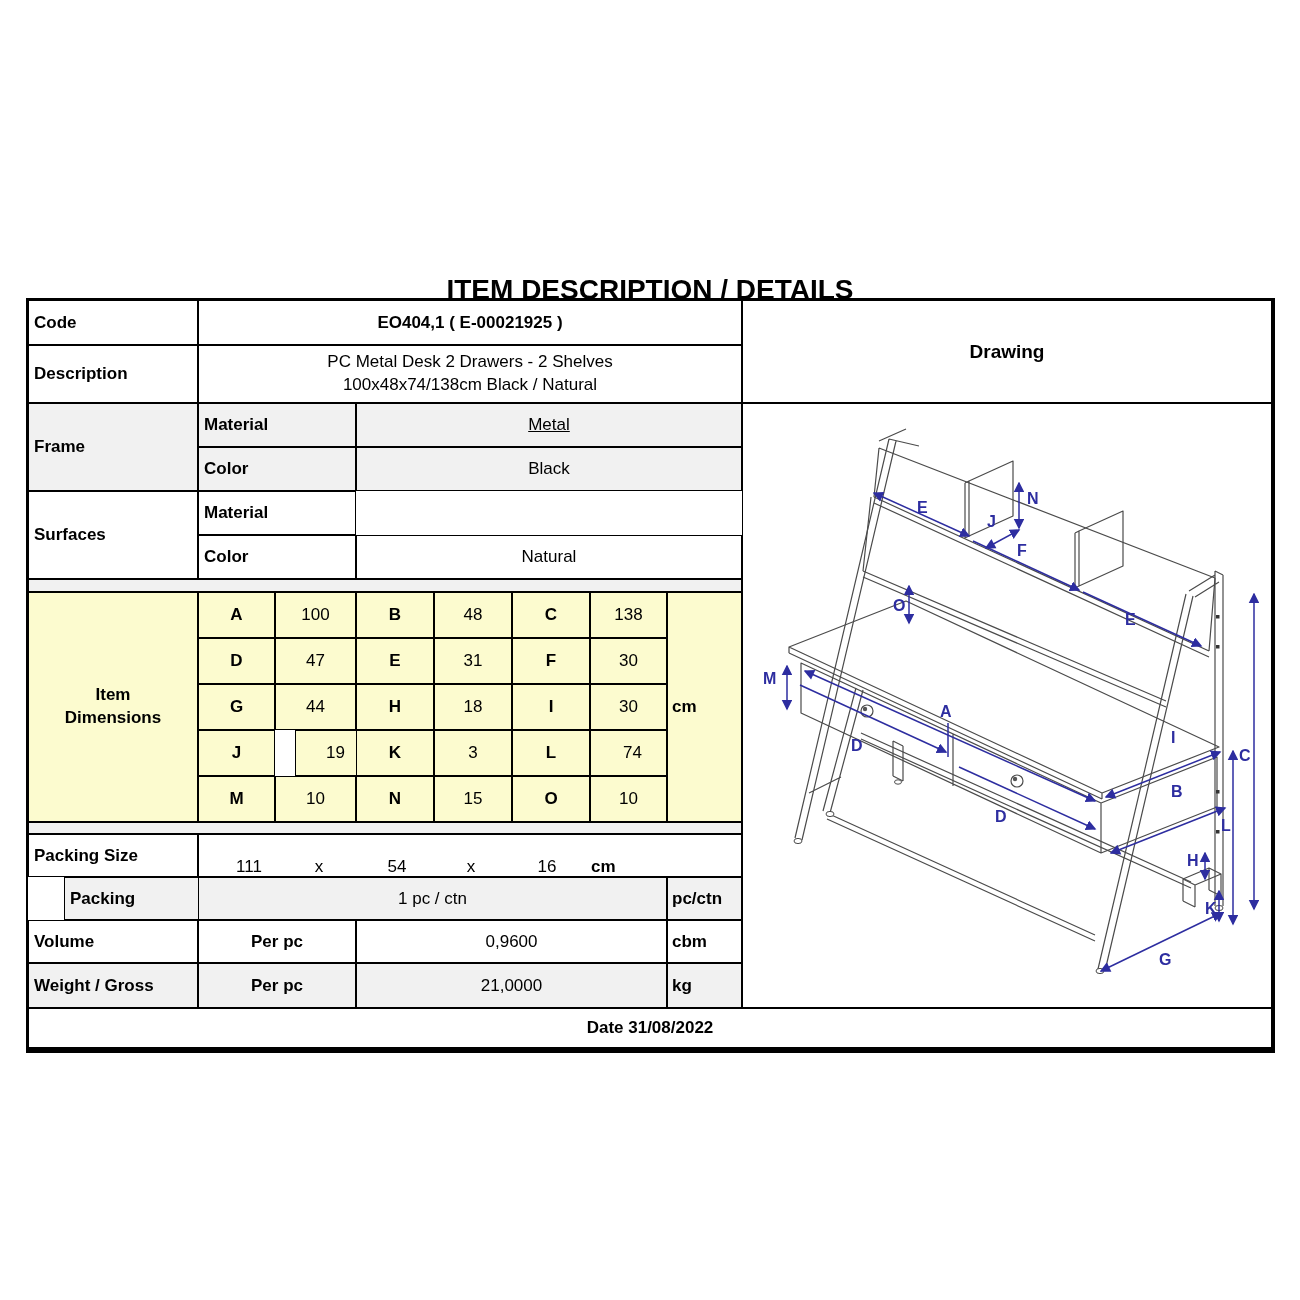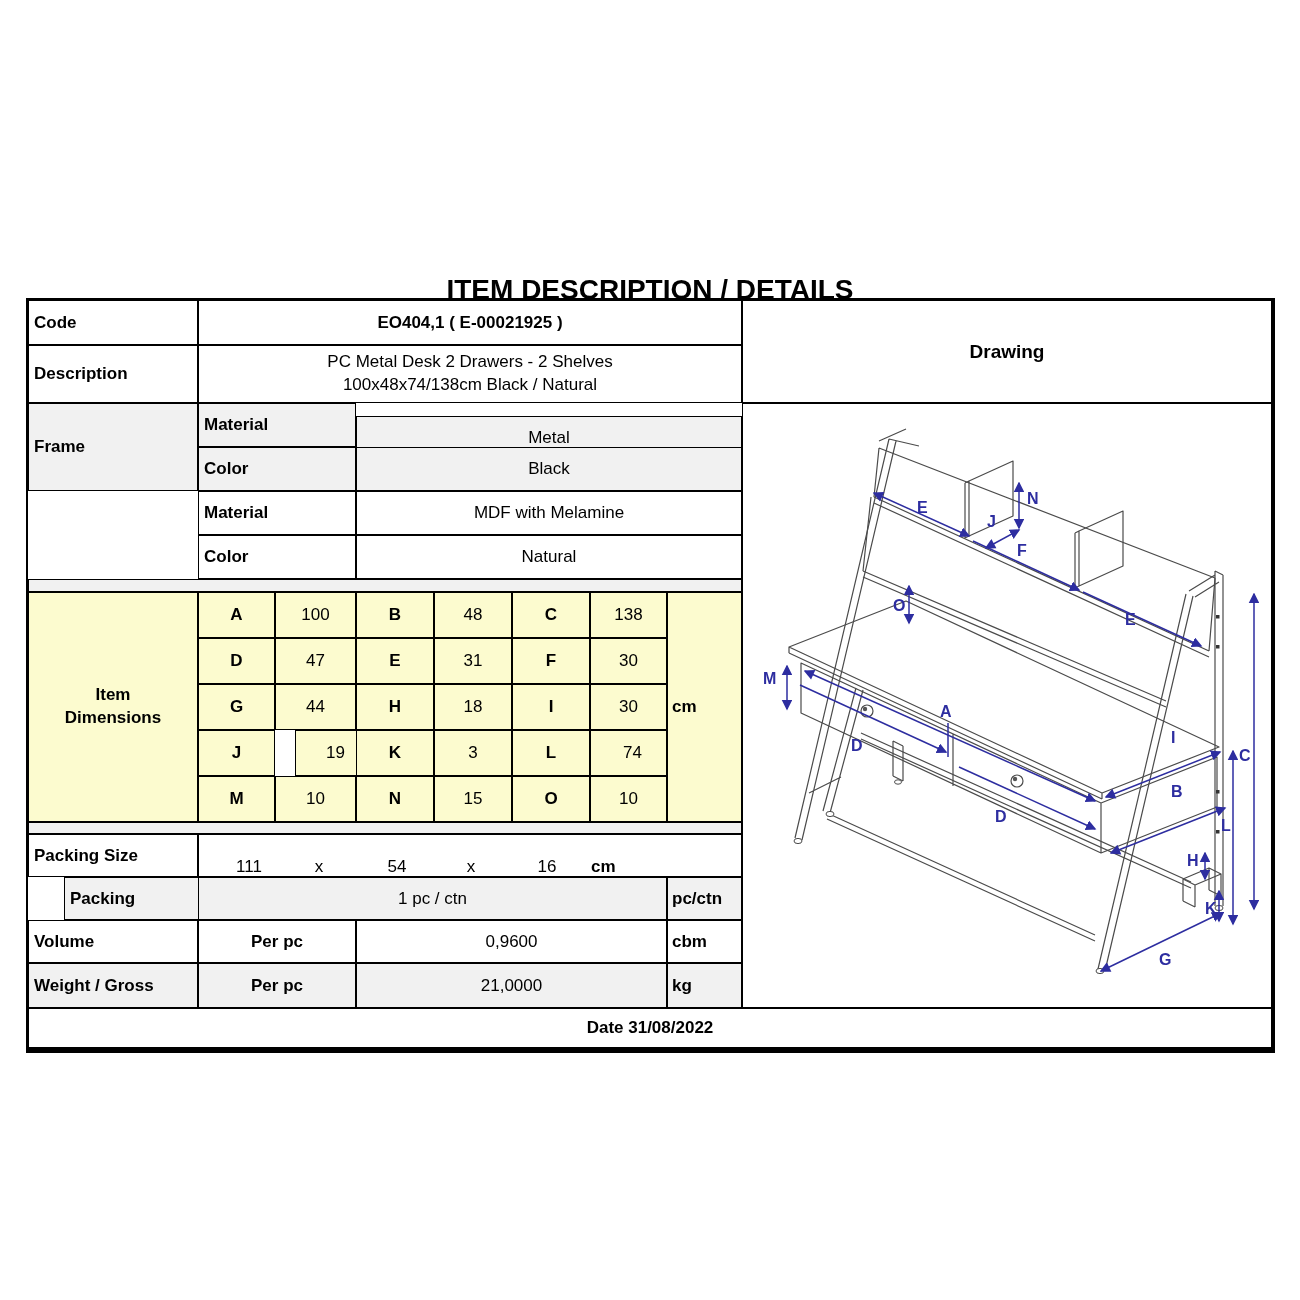--- a/index.html
+++ b/index.html
@@ -32,26 +32,26 @@
   <div class="cell ctr bold big" style="left:714px;top:0;width:530px;height:103px;">Drawing</div>
 
   <div class="cell lbl" style="left:0;top:45px;width:170px;height:58px;">Description</div>
   <div class="cell ctr twoline" style="left:170px;top:45px;width:544px;height:58px;">
     <div>PC Metal Desk 2 Drawers - 2 Shelves</div>
     <div>100x48x74/138cm Black / Natural</div>
   </div>
 
   <div class="cell lbl gray" style="left:0;top:103px;width:170px;height:88px;">Frame</div>
   <div class="cell lbl gray" style="left:170px;top:103px;width:158px;height:44px;">Material</div>
-  <div class="cell ctr gray" style="left:328px;top:116px;width:386px;height:44px;">Metal</div>
+  <div class="cell ctr gray" style="left:328px;top:103px;width:386px;height:44px;text-decoration:underline;">Metal</div>
   <div class="cell lbl gray" style="left:170px;top:147px;width:158px;height:44px;">Color</div>
   <div class="cell ctr gray" style="left:328px;top:147px;width:386px;height:44px;">Black</div>
 
+  <div class="cell lbl" style="left:0;top:191px;width:170px;height:88px;">Surfaces</div>
   <div class="cell lbl" style="left:170px;top:191px;width:158px;height:44px;">Material</div>
-  <div class="cell ctr" style="left:328px;top:191px;width:386px;height:44px;">MDF with Melamine</div>
   <div class="cell lbl" style="left:170px;top:235px;width:158px;height:44px;">Color</div>
   <div class="cell ctr" style="left:328px;top:235px;width:386px;height:44px;">Natural</div>
 
   <div class="cell gray" style="left:0;top:279px;width:714px;height:13px;"></div>
 
   <div class="cell ctr bold yellow twoline" style="left:0;top:292px;width:170px;height:230px;">
     <div>Item</div>
     <div>Dimensions</div>
   </div>
 

